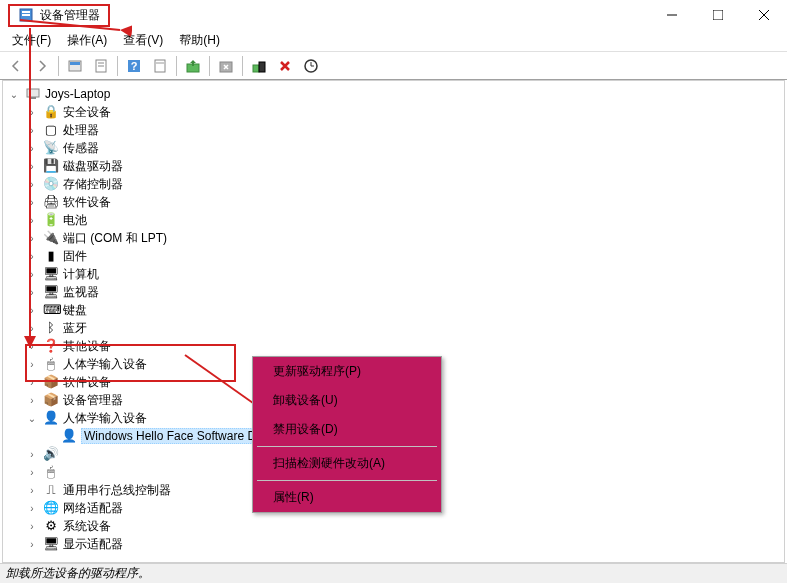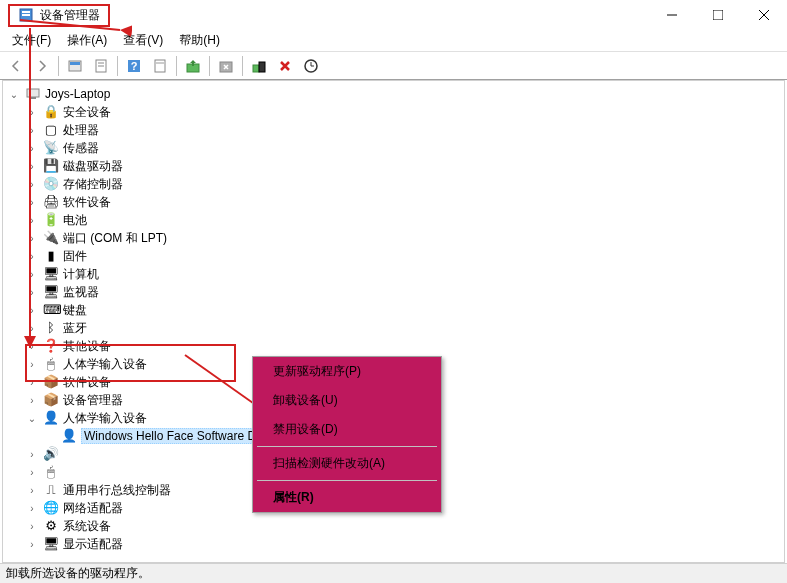--- a/index.html
+++ b/index.html
@@ -30,21 +30,21 @@
     .selected { background: #cce8ff; border: 1px dotted #99d1ff; display: inline-block; padding: 0 2px; }
     
     .red-box-1 { position: absolute; border: 2px solid #d32020; pointer-events: none; }
     .biometric-box { top: 344px; left: 25px; width: 211px; height: 38px; }
     .context-box { top: 403px; left: 268px; width: 154px; height: 24px; }
     
     .context-menu { position: absolute; top: 356px; left: 252px; width: 190px; background: #be185d; border: 1px solid #a0a0a0; box-shadow: 2px 2px 4px rgba(0,0,0,0.3); z-index: 100; }
     .cm-item { padding: 6px 20px; cursor: pointer; }
     .cm-sep { height: 1px; background: #c0c0c0; margin: 2px 4px; }
     
-    .statusbar { position: absolute; bottom: 0; left: 0; right: 0; height: 20px; display: flex; align-items: center; padding: 0 6px; border-top: 1px solid #d0d0d0; background: #f0f0f0; }
+    .statusbar { position: absolute; bottom: 0; left: 0; right: 0; height: 20px; display: flex; align-items: center; padding: 0 6px; border-top: 1px solid #d0d0d0; background: #f0f0f0; font-style: italic; }
     
     .arrow { position: absolute; pointer-events: none; z-index: 50; }
     .arrow svg { overflow: visible; }
     
     .ico { display: inline-block; width: 16px; height: 16px; }
   </style>
 </head>
 <body>
 
 <div class="titlebar">
@@ -291,21 +291,21 @@
     </div>
 </div>
 
 <div class="context-menu" id="ctxmenu">
     <div class="cm-item" style="">更新驱动程序(P)</div>
     <div class="cm-item" style="">卸载设备(U)</div>
     <div class="cm-item" style="">禁用设备(D)</div>
     <div class="cm-sep"></div>
     <div class="cm-item" style="">扫描检测硬件改动(A)</div>
     <div class="cm-sep"></div>
-    <div class="cm-item" style="font-weight:bold;">属性(R)</div>
+    <div class="cm-item" style="font-weight:normal;">属性(R)</div>
   </div>
 
 <div class="statusbar">
   <span>卸载所选设备的驱动程序。</span>
 </div>
 
 <div class="red-box-1 biometric-box"></div>
 <div class="red-box-1 context-box"></div>
 
 <div class="arrow" style="left:10px; top:20px;">

